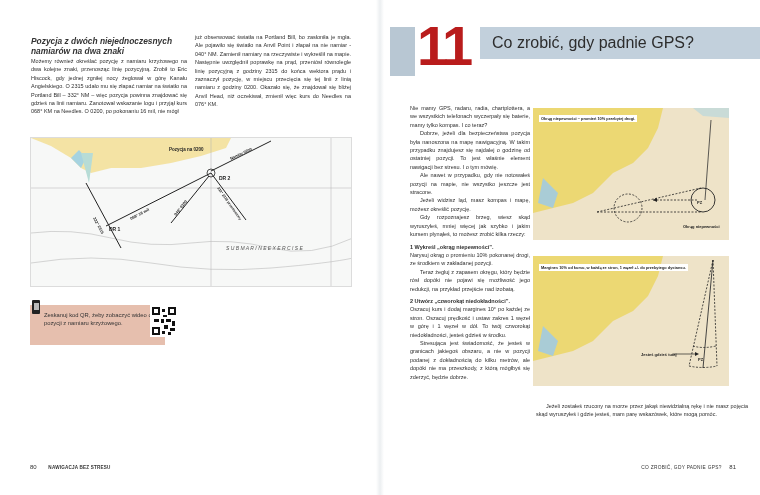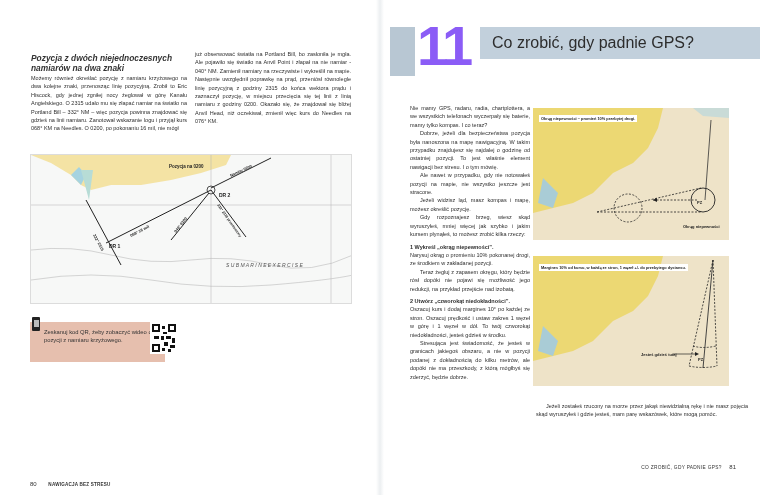--- a/index.html
+++ b/index.html
@@ -1,17 +1,17 @@
 <!DOCTYPE html>
 <html><head>
 <meta charset="utf-8">
 <style>
   * { box-sizing: border-box; margin: 0; padding: 0; }
   body { width: 760px; height: 495px; background: #ffffff; font-family: "Liberation Sans", sans-serif; position: relative; overflow: hidden; color: #2a2a2a; }
-  .page { position: absolute; top: 17px; height: 378px; }
+  .page { position: absolute; top: 0; height: 378px; }
   .page-left { left: 0; width: 380px; }
   .gutter { position: absolute; left: 376px; top: 0; width: 8px; height: 495px; background: linear-gradient(to right, #fff, #eceff1 50%, #fff); }
 
   .subhead { position: absolute; left: 31px; top: 37px; width: 160px; font-style: italic; font-weight: bold; font-size: 8.4px; line-height: 9.6px; color: #333; }
   .body-text { font-size: 5.5px; line-height: 8.4px; text-align: justify; color: #2e2e2e; }
   .col1 { position: absolute; left: 31px; top: 57px; width: 156px; }
   .col2 { position: absolute; left: 195px; top: 33px; width: 156px; }
   .p-indent { text-indent: 10px; }
   .p-bold { font-weight: bold; margin-top: 4px; }
 
@@ -23,21 +23,21 @@
   .qr-text { position: absolute; left: 44px; top: 311px; width: 110px; font-size: 5.8px; line-height: 8px; color: #333; }
   .qr-code { position: absolute; left: 150px; top: 305px; width: 28px; height: 32px; background: #fff; padding: 2px; }
 
   .footer-left { position: absolute; left: 30px; top: 464px; font-size: 6px; color: #333; }
   .footer-left .folio { margin-right: 10px; }
   .footer-left .runner { font-size: 4.6px; font-weight: bold; letter-spacing: 0.2px; }
   .footer-right { position: absolute; right: 24px; top: 464px; font-size: 6px; color: #333; }
   .footer-right .runner { font-size: 4.8px; letter-spacing: 0.3px; margin-right: 6px; }
 
   .chap-block1 { position: absolute; left: 390px; top: 27px; width: 25px; height: 49px; background: #b8c7d3; }
-  .chap-num { position: absolute; left: 417px; top: 16px; font-size: 56px; font-weight: bold; color: #8b5cf6; letter-spacing: -3px; line-height: 60px; }
+  .chap-num { position: absolute; left: 417px; top: 16px; font-size: 56px; font-weight: bold; color: #b91c1c; letter-spacing: -3px; line-height: 60px; }
   .chap-bar { position: absolute; left: 480px; top: 27px; width: 280px; height: 32px; background: #c2d0dc; }
   .chap-title { position: absolute; left: 492px; top: 34px; font-size: 16px; color: #2d2d2d; }
 
   .col3 { position: absolute; left: 410px; top: 104px; width: 120px; }
   .col4 { position: absolute; left: 536px; top: 402px; width: 212px; }
 
   .chart-top { position: absolute; left: 533px; top: 108px; width: 196px; height: 132px; background: #eee3c8; overflow: hidden; }
   .chart-bot { position: absolute; left: 533px; top: 256px; width: 196px; height: 130px; background: #eee3c8; overflow: hidden; }
   .chart-label { position: absolute; background: #fff; font-size: 3.9px; font-weight: bold; padding: 1px 2px; color: #222; white-space: nowrap; }
 </style>

